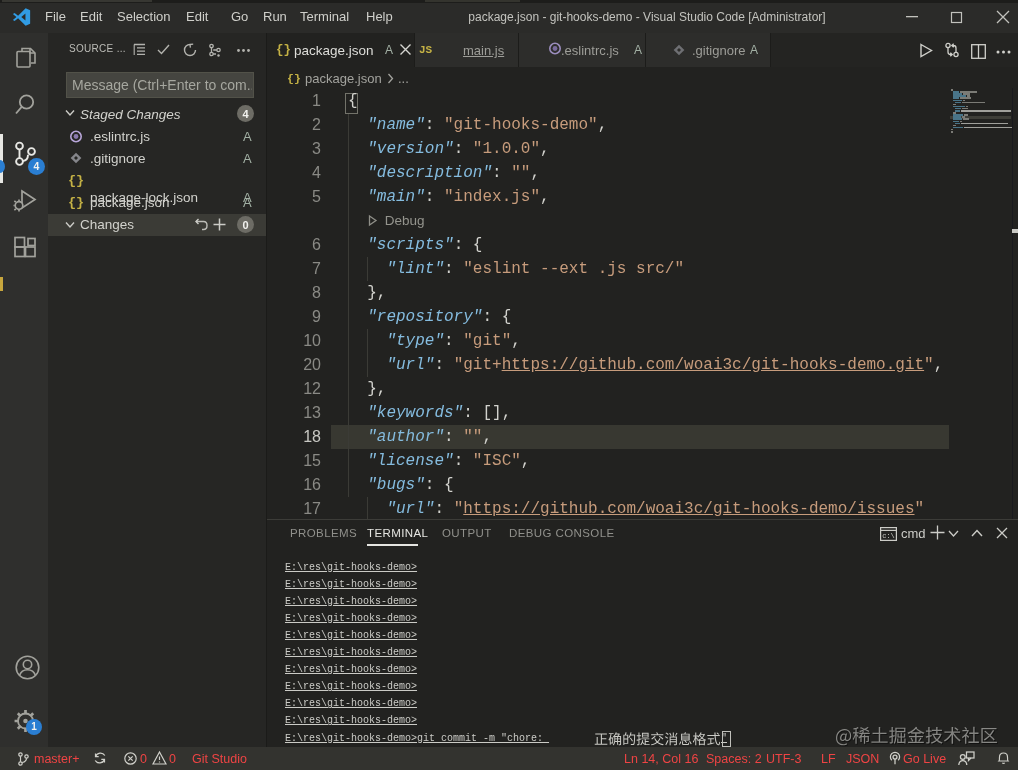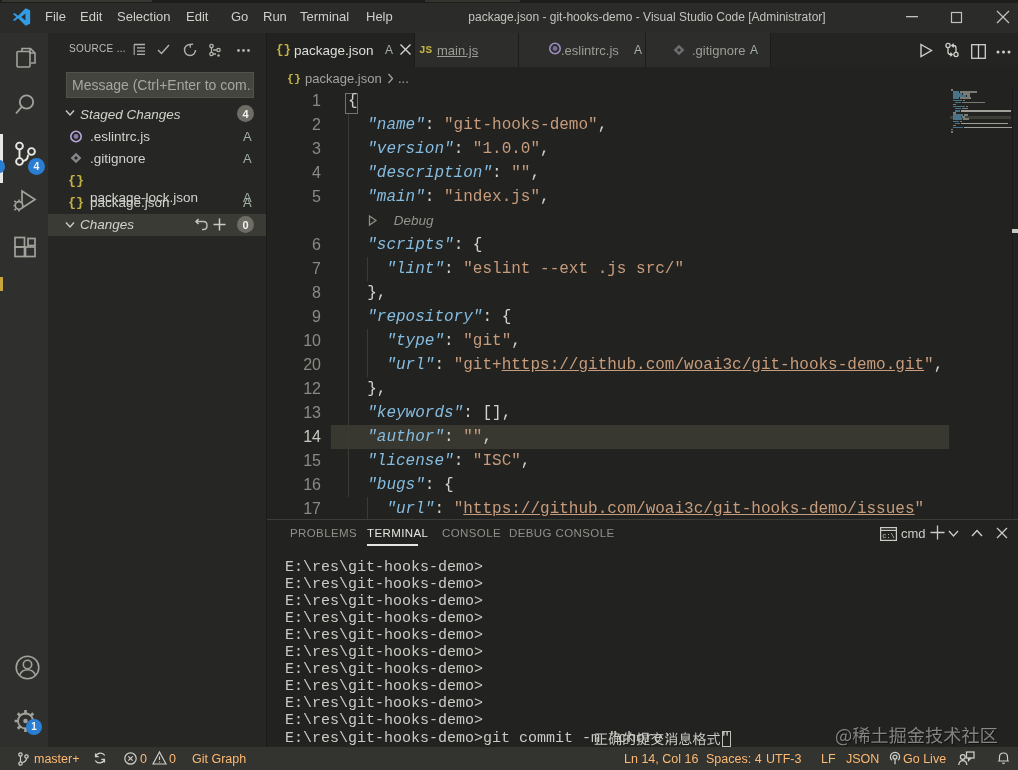--- a/index.html
+++ b/index.html
@@ -4,34 +4,34 @@
 .a{position:absolute;}
 .ic{position:absolute;}
 svg{display:block;overflow:visible;}
 .mono{font-family:"Liberation Mono",monospace;}
 #titlebar{left:0;top:0;width:1018px;height:33px;background:#2b2b29;}
 .menu{position:absolute;top:0;height:33px;line-height:34px;font-size:13px;color:#cfcfca;}
 #wtitle{position:absolute;top:0;height:33px;line-height:34px;font-size:12px;color:#c3c3be;left:400px;width:494px;text-align:center;}
 #activitybar{left:0;top:33px;width:48px;height:714px;background:#2f2f2d;}
 #sidebar{left:48px;top:33px;width:219px;height:714px;background:#262624;}
 #statusbar{left:0;top:747px;width:1018px;height:23px;background:#33332f;}
-.sbt{position:absolute;top:747px;height:23px;line-height:24px;font-size:12.5px;color:#fdba74;white-space:nowrap;}
+.sbt{position:absolute;top:747px;height:23px;line-height:24px;font-size:12.5px;color:#ef4444;white-space:nowrap;}
 #tabbar{left:267px;top:33px;width:751px;height:34px;background:#242422;}
 .tab{position:absolute;top:33px;height:34px;background:#2d2d2b;border-right:1px solid #1c1c1a;}
 .tablbl{position:absolute;top:33px;height:34px;line-height:35px;font-size:13px;color:#9d9d98;white-space:nowrap;}
 .ga{color:#a2b0a4;}
 .row{position:absolute;left:48px;width:219px;height:22px;line-height:22px;font-size:13.5px;color:#d2d2cd;}
 .badge{position:absolute;border-radius:50%;background:#6d6c65;color:#f2f2ef;font-size:11px;font-weight:bold;text-align:center;}
 .cl{position:absolute;left:0;height:24px;line-height:24px;white-space:pre;font-size:16px;}
 .ln{position:absolute;left:267px;width:54px;text-align:right;height:24px;line-height:24px;font-size:16px;color:#8a8a85;}
 .k{color:#85bcdf;font-style:italic;}
 .s{color:#c79c7c;}
 .p{color:#d2d2cd;}
 .u{text-decoration:underline;}
-.trm{position:absolute;left:285px;font-family:"Liberation Mono",monospace;height:17.1px;line-height:17.1px;font-size:15px;color:#cbcbc6;white-space:pre;}
+.trm{position:absolute;left:285px;font-family:"Liberation Mono",monospace;height:17.1px;line-height:17.1px;font-size:10px;color:#cbcbc6;white-space:pre;text-decoration:underline;}
 .ptab{position:absolute;top:520px;height:26px;line-height:27px;font-size:11.5px;color:#90908b;letter-spacing:0.4px;}
 .mmr{position:absolute;}
 </style></head><body>
 
 <div class="a" id="titlebar"></div>
 <div class="a" style="left:0;top:0;width:1018px;height:3px;background:#1d1d1b;"></div>
 <div class="a" style="left:2px;top:0;width:150px;height:2px;background:#4a4a42;opacity:.6;"></div>
 <div class="a" style="left:425px;top:0;width:95px;height:2px;background:#44443c;opacity:.6;"></div>
 <svg class="ic" style="left:12px;top:8px" width="19" height="18" viewBox="0 0 100 100">
     <path fill="#319ce4" d="M98 13 L73 2 L31 43 L12 28 L2 34 L22 50 L2 66 L12 72 L31 57 L73 98 L98 87 Z"></path>
@@ -175,21 +175,21 @@
 <div class="a mono" style="left:68px;top:192px;width:18px;height:22px;line-height:22px;font-size:13.5px;color:#c5b245;font-weight:bold;">{}</div>
 <div class="row" style="top:192px;">
     <span style="position:absolute;left:42px;">package.json</span>
     <span class="ga" style="position:absolute;left:195px;font-size:13px;">A</span>
   </div>
 
 <div class="a" style="left:48px;top:214px;width:219px;height:22px;background:#3b3b36;"></div>
 <svg class="ic" style="left:65px;top:221px" width="10" height="8" viewBox="0 0 10 8" stroke="#ccccc7" stroke-width="1.4" fill="none">
     <path d="M1 1.5 L5 6 L9 1.5"></path>
   </svg>
-<div class="row" style="top:214px;font-style:italic;">
+<div class="row" style="top:214px;">
     <span style="position:absolute;left:32px;">Changes</span>
   </div>
 <svg class="ic" style="left:195px;top:218px" width="14" height="13" viewBox="0 0 14 13" stroke="#ccccc7" stroke-width="1.4" fill="none">
     <path d="M3.5 1 L1 3.5 L3.5 6"></path>
     <path d="M1 3.5 H8.5 Q12 3.5 12 7.5 Q12 11.5 8.5 11.5 H7" opacity="0.9"></path>
   </svg>
 <svg class="ic" style="left:213px;top:218px" width="13" height="13" viewBox="0 0 13 13" stroke="#ccccc7" stroke-width="1.5" fill="none">
     <path d="M6.5 0.5 V12.5 M0.5 6.5 H12.5"></path>
   </svg>
 <div class="badge" style="left:237px;top:216px;width:17px;height:17px;line-height:18px;">0</div>
@@ -198,21 +198,21 @@
 <div class="a" id="tabbar"></div>
 <div class="tab" style="left:267px;width:147px;background:#222220;"></div>
 <div class="a mono" style="left:276px;top:33px;width:16px;height:34px;line-height:35px;font-size:12.5px;color:#c5b245;font-weight:bold;">{}</div>
 <span class="tablbl" style="left:294px;color:#dededa;font-size:13.5px;">package.json</span>
 <span class="tablbl ga" style="left:385px;font-size:12px;">A</span>
 <svg class="ic" style="left:400px;top:44px" width="11" height="11">
     <path d="M0.5 0.5 L10.5 10.5 M10.5 0.5 L0.5 10.5" stroke="#d6d6d1" stroke-width="1.4"></path>
   </svg>
 <div class="tab" style="left:415px;width:103px;"></div>
 <div class="a mono" style="left:419px;top:33px;height:34px;line-height:35px;font-size:11px;color:#c5b245;font-weight:bold;">JS</div>
-<span class="tablbl" style="left:437px;text-decoration:underline;">main.js</span>
+<span class="tablbl" style="left:463px;text-decoration:underline;">main.js</span>
 <div class="tab" style="left:519px;width:126px;"></div>
 <svg class="ic" style="left:548px;top:42px" width="14" height="13" viewBox="0 0 14 13">
     <circle cx="7" cy="6.5" r="5.2" fill="none" stroke="#9b8dbd" stroke-width="1.6"></circle>
     <circle cx="7" cy="6.5" r="2.4" fill="#7a6b9d"></circle>
   </svg>
 <span class="tablbl" style="left:561px;">.eslintrc.js</span>
 <span class="tablbl ga" style="left:634px;font-size:12px;">A</span>
 <div class="tab" style="left:646px;width:124px;"></div>
 <svg class="ic" style="left:672px;top:43px" width="14" height="14" viewBox="0 0 14 14">
     <rect x="3.2" y="3.2" width="7.6" height="7.6" transform="rotate(45 7 7)" fill="#6e6f73"></rect>
@@ -258,35 +258,35 @@
 <div class="ln" style="top:161px;">4</div>
 <div class="ln" style="top:185px;">5</div>
 <div class="ln" style="top:233px;">6</div>
 <div class="ln" style="top:257px;">7</div>
 <div class="ln" style="top:281px;">8</div>
 <div class="ln" style="top:305px;">9</div>
 <div class="ln" style="top:329px;">10</div>
 <div class="ln" style="top:353px;">20</div>
 <div class="ln" style="top:377px;">12</div>
 <div class="ln" style="top:401px;">13</div>
-<div class="ln" style="top:425px;color:#c8c8c3;">14</div>
+<div class="ln" style="top:425px;color:#c8c8c3;">18</div>
 <div class="ln" style="top:449px;">15</div>
 <div class="ln" style="top:473px;">16</div>
 <div class="ln" style="top:497px;">17</div>
 <div class="a" style="left:345px;top:93px;width:11px;height:19px;border:1px solid #73736a;"></div>
 <div class="cl mono" style="left:348px;top:89px;"><span class="p">{</span></div>
 <div class="cl mono" style="left:348px;top:113px;">  <span class="k">"name"</span><span class="p">: </span><span class="s">"git-hooks-demo"</span><span class="p">,</span></div>
 <div class="cl mono" style="left:348px;top:137px;">  <span class="k">"version"</span><span class="p">: </span><span class="s">"1.0.0"</span><span class="p">,</span></div>
 <div class="cl mono" style="left:348px;top:161px;">  <span class="k">"description"</span><span class="p">: </span><span class="s">""</span><span class="p">,</span></div>
 <div class="cl mono" style="left:348px;top:185px;">  <span class="k">"main"</span><span class="p">: </span><span class="s">"index.js"</span><span class="p">,</span></div>
 <div class="a" style="left:368px;top:209px;height:24px;line-height:24px;font-size:13.5px;color:#94948d;">
 <svg style="display:inline-block;vertical-align:-1px" width="9" height="11" viewBox="0 0 9 11" fill="none" stroke="#8f8f88" stroke-width="1.3">
       <path d="M1.5 1 L8 5.5 L1.5 10 Z"></path>
     </svg>
-<span style="margin-left:13px;font-style:italic;">Debug</span></div>
+<span style="margin-left:4px;">Debug</span></div>
 <div class="cl mono" style="left:348px;top:233px;">  <span class="k">"scripts"</span><span class="p">: {</span></div>
 <div class="cl mono" style="left:348px;top:257px;">    <span class="k">"lint"</span><span class="p">: </span><span class="s">"eslint --ext .js src/"</span></div>
 <div class="cl mono" style="left:348px;top:281px;">  <span class="p">},</span></div>
 <div class="cl mono" style="left:348px;top:305px;">  <span class="k">"repository"</span><span class="p">: {</span></div>
 <div class="cl mono" style="left:348px;top:329px;">    <span class="k">"type"</span><span class="p">: </span><span class="s">"git"</span><span class="p">,</span></div>
 <div class="cl mono" style="left:348px;top:353px;">    <span class="k">"url"</span><span class="p">: </span><span class="s">"git+</span><span class="s u">https://github.com/woai3c/git-hooks-demo.git</span><span class="s">"</span><span class="p">,</span></div>
 <div class="cl mono" style="left:348px;top:377px;">  <span class="p">},</span></div>
 <div class="cl mono" style="left:348px;top:401px;">  <span class="k">"keywords"</span><span class="p">: [],</span></div>
 <div class="cl mono" style="left:348px;top:425px;">  <span class="k">"author"</span><span class="p">: </span><span class="s">""</span><span class="p">,</span></div>
 <div class="cl mono" style="left:348px;top:449px;">  <span class="k">"license"</span><span class="p">: </span><span class="s">"ISC"</span><span class="p">,</span></div>
@@ -331,21 +331,21 @@
 <div class="mmr" style="left:951px;top:128.9px;width:2px;height:1.6px;background:#7b7b76;"></div>
 <div class="mmr" style="left:951px;top:131.0px;width:1.5px;height:1.6px;background:#7b7b76;"></div>
 <div class="a" style="left:1011.5px;top:88px;width:1.5px;height:432px;background:#19191e;"></div>
 <div class="a" style="left:1012px;top:229px;width:6px;height:3.5px;background:#c8c8c3;"></div>
 
 <div class="a" style="left:267px;top:520px;width:751px;height:227px;background:#222220;"></div>
 <div class="a" style="left:267px;top:519px;width:751px;height:1px;background:#3c3c38;"></div>
 <span class="ptab" style="left:290px;">PROBLEMS</span>
 <span class="ptab" style="left:367px;color:#e5e5e1;">TERMINAL</span>
 <div class="a" style="left:367px;top:544px;width:51px;height:1.5px;background:#e5e5e1;"></div>
-<span class="ptab" style="left:442px;">CONSOLE</span>
+<span class="ptab" style="left:442px;">OUTPUT</span>
 <span class="ptab" style="left:509px;">DEBUG CONSOLE</span>
 <svg class="ic" style="left:880px;top:527px" width="17" height="14" viewBox="0 0 17 14" fill="none" stroke="#ccccc7" stroke-width="1.2">
     <rect x="0.6" y="0.6" width="15.8" height="12.8"></rect>
     <path d="M0.6 3.4 H16.4"></path>
     <text x="2.2" y="11" font-size="7" fill="#ccccc7" stroke="none" font-family="Liberation Mono">c:\</text>
   </svg>
 <span class="a" style="left:901px;top:521px;height:24px;line-height:25px;font-size:13px;color:#ccccc7;">cmd</span>
 <svg class="ic" style="left:930px;top:525px" width="15" height="15" viewBox="0 0 15 15" stroke="#ccccc7" stroke-width="1.3" fill="none">
     <path d="M7.5 0.5 V14.5 M0.5 7.5 H14.5"></path>
   </svg>
@@ -399,23 +399,23 @@
 <svg class="ic" style="left:124px;top:752px" width="13" height="13" viewBox="0 0 13 13" fill="none" stroke="#d0d0ca" stroke-width="1.2">
     <circle cx="6.5" cy="6.5" r="5.7"></circle>
     <path d="M4.3 4.3 L8.7 8.7 M8.7 4.3 L4.3 8.7"></path>
   </svg>
 <span class="sbt" style="left:140px;">0</span>
 <svg class="ic" style="left:152px;top:751px" width="15" height="14" viewBox="0 0 15 14" fill="none" stroke="#d0d0ca" stroke-width="1.2">
     <path d="M7.5 1 L14 13 H1 Z"></path>
     <path d="M7.5 5.5 V9 M7.5 10.5 V11.5"></path>
   </svg>
 <span class="sbt" style="left:169px;">0</span>
-<span class="sbt" style="left:192px;">Git Graph</span>
+<span class="sbt" style="left:192px;">Git Studio</span>
 <span class="sbt" style="left:624px;">Ln 14, Col 16</span>
-<span class="sbt" style="left:706px;">Spaces: 4</span>
+<span class="sbt" style="left:706px;">Spaces: 2</span>
 <span class="sbt" style="left:766px;">UTF-3</span>
 <span class="sbt" style="left:821px;">LF</span>
 <span class="sbt" style="left:846px;">JSON</span>
 <svg class="ic" style="left:888px;top:751px" width="14" height="14" viewBox="0 0 14 14" fill="none" stroke="#d0d0ca" stroke-width="1.25">
     <circle cx="7" cy="6" r="2"></circle>
     <path d="M3.8 9.2 A4.6 4.6 0 1 1 10.2 9.2"></path>
     <path d="M7 8 V13.2"></path>
   </svg>
 <span class="sbt" style="left:903px;">Go Live</span>
 <svg class="ic" style="left:958px;top:751px" width="17" height="15" viewBox="0 0 17 15" fill="none" stroke="#d0d0ca" stroke-width="1.25">

